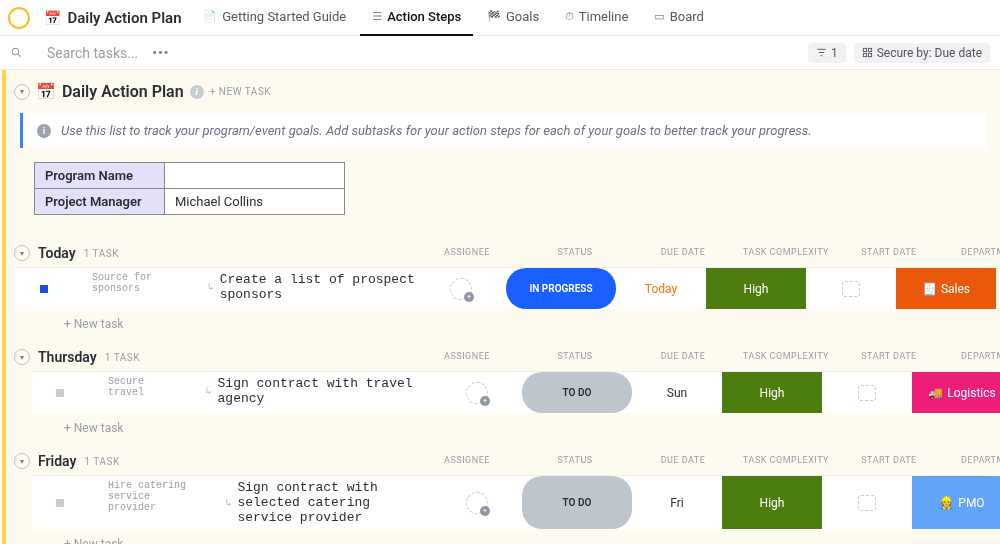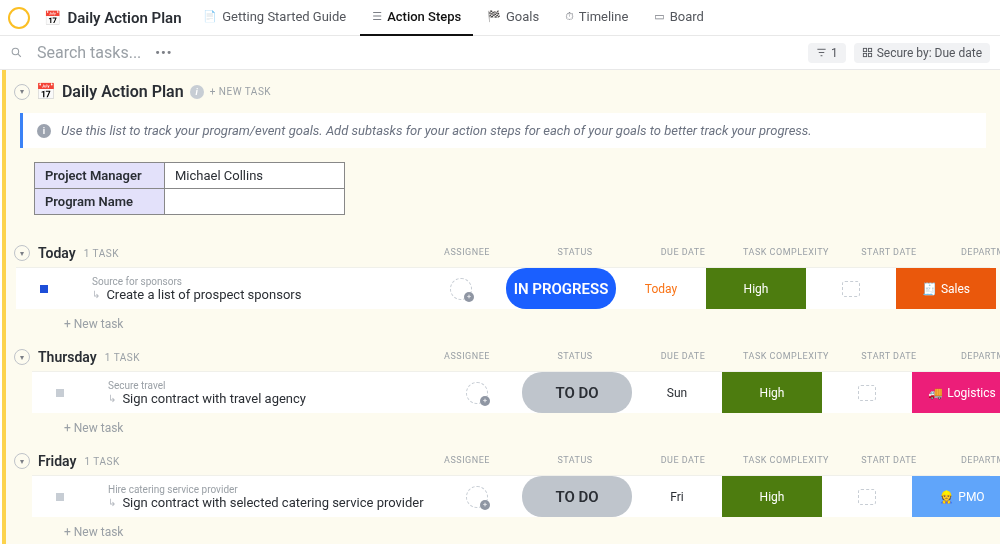--- a/index.html
+++ b/index.html
@@ -7,21 +7,21 @@
   .topbar { display: flex; align-items: center; border-bottom: 1px solid #e8e8e8; height: 36px; padding: 0 8px; gap: 2px; }
   .brand { width: 22px; height: 22px; border: 2px solid #fbbf24; border-radius: 50%; margin-right: 4px; }
   .title-tab { display: flex; align-items: center; gap: 6px; font-weight: 600; font-size: 15px; padding: 0 8px; }
   .cal-icon { font-size: 14px; }
   .tab { display: flex; align-items: center; gap: 5px; font-size: 13px; color: #54575d; padding: 0 12px; height: 36px; cursor: pointer; border-bottom: 2px solid transparent; }
   .tab.active { color: #101010; border-bottom: 2px solid #101010; font-weight: 500; }
   .tab .ticon { font-size: 11px; color: #7c7f86; }
   .tab.add { color: #7c7f86; }
 
   .toolbar { display: flex; align-items: center; border-bottom: 1px solid #e8e8e8; height: 34px; padding: 0 10px; gap: 8px; }
-  .search { display: flex; align-items: center; gap: 14px; color: #9aa0a6; font-size: 16px; flex: 0 0 auto; }
+  .search { display: flex; align-items: center; gap: 24px; color: #9aa0a6; font-size: 14px; flex: 0 0 auto; }
   .search svg { width: 13px; height: 13px; }
   .dots { color: #7c7f86; margin-left: 6px; cursor: pointer; font-weight: 700; letter-spacing: 1px; }
   .spacer { flex: 1; }
   .chip { display: flex; align-items: center; gap: 4px; background: #f1f2f4; border-radius: 4px; padding: 3px 8px; font-size: 12px; color: #54575d; cursor: pointer; }
 
   .page { background: #fdfbef; padding: 0 0 20px 0; border-left: 4px solid #fcd34d; margin-left: 2px; }
   .section-head { display: flex; align-items: center; gap: 6px; padding: 12px 10px 8px 8px; }
   .caret { width: 16px; height: 16px; border: 1px solid #bfc3c9; border-radius: 50%; display: flex; align-items: center; justify-content: center; font-size: 8px; color: #7c7f86; cursor: pointer; }
   .sec-title { font-weight: 600; font-size: 16px; display: flex; align-items: center; gap: 6px; }
   .info-dot { width: 14px; height: 14px; border-radius: 50%; background: #c7cdd4; color: #fff; font-size: 9px; display: flex; align-items: center; justify-content: center; font-style: italic; font-weight: 700; }
@@ -36,31 +36,31 @@
   .meta-table td.v { min-width: 180px; }
 
   .group { margin: 0 0 18px 0; }
   .group-head { display: flex; align-items: center; gap: 8px; padding: 0 8px 6px 8px; }
   .group-name { font-weight: 600; font-size: 14px; }
   .task-count { font-size: 10px; color: #9aa0a6; letter-spacing: 0.5px; }
   .colhead { font-size: 9px; color: #9aa0a6; letter-spacing: 0.5px; text-align: center; text-transform: uppercase; padding-bottom: 4px; }
 
   .row { background: #fff; display: grid; grid-template-columns: 400px 90px 110px 90px 100px 90px 100px; align-items: stretch; min-height: 42px; border-top: 1px solid #f0f0ea; }
   .cell { display: flex; align-items: center; justify-content: center; font-size: 12px; }
-  .namecell { flex-direction: column; align-items: flex-start; justify-content: center; padding: 4px 0 4px 46px; position: relative; }
+  .namecell { align-items: flex-start; justify-content: space-between; padding: 4px 0 4px 46px; position: relative; font-family: Liberation Mono, monospace; }
   .statusdot { position: absolute; left: 24px; top: 50%; transform: translateY(-50%); width: 8px; height: 8px; }
   .statusdot.blue { background: #1d4ed8; }
   .statusdot.grey { background: #c7cdd4; }
   .parent { font-size: 10px; color: #9aa0a6; padding-left: 30px; }
   .taskname { font-size: 13px; color: #2a2e34; display: flex; align-items: center; gap: 6px; padding-left: 30px; }
   .sub-icon { font-size: 10px; color: #b7bbc2; }
   .assignee { position: relative; }
   .avatar { width: 22px; height: 22px; border: 1px dashed #c7cdd4; border-radius: 50%; position: relative; }
   .avatar::after { content: "+"; position: absolute; right: -3px; bottom: -3px; width: 10px; height: 10px; background: #8f96a3; color: #fff; border-radius: 50%; font-size: 8px; line-height: 10px; text-align: center; }
-  .status-pill { color: #fff; font-size: 15px; font-weight: 600; width: 100%; height: 100%; display: flex; align-items: center; justify-content: center; border-radius: 20px; }
+  .status-pill { color: #fff; font-size: 10px; font-weight: 600; width: 100%; height: 100%; display: flex; align-items: center; justify-content: center; border-radius: 20px; }
   .sp-progress { background: #1a5fff; }
   .sp-todo { background: #bfc5cc; color: #2a2e34; }
   .due { font-size: 12px; }
   .due.today { color: #f97316; }
   .complexity { background: #4d7c0f; color: #fff; font-size: 12px; width: 100%; height: 100%; display: flex; align-items: center; justify-content: center; }
   .calpick { width: 18px; height: 16px; border: 1px dashed #c7cdd4; border-radius: 3px; }
   .dept { color: #fff; font-size: 12px; width: 100%; height: 100%; display: flex; align-items: center; justify-content: center; gap: 4px; }
   .dept.sales { background: #ea580c; }
   .dept.logistics { background: #ec1e79; }
   .dept.pmo { background: #60a5fa; }
@@ -138,26 +138,26 @@
   </div>
 
   <div class="note">
     <div class="info-dot">i</div>
     <span>Use this list to track your program/event goals. Add subtasks for your action steps for each of your goals to better track your progress.</span>
   </div>
 
   <table class="meta-table">
     <tbody>
         <tr>
+      <td class="k">Program Name</td>
+      <td class="v"></td>
+    </tr>
+    <tr>
       <td class="k">Project Manager</td>
       <td class="v">Michael Collins</td>
-    </tr>
-    <tr>
-      <td class="k">Program Name</td>
-      <td class="v"></td>
     </tr>
   </tbody>
     </table>
 
   <div id="groups">
       <div class="group">
     <div class="group-head" style="display: grid; grid-template-columns: 400px 90px 110px 90px 100px 90px 100px; align-items: end;">
     <div style="display:flex;align-items:center;gap:8px;">
       <div class="caret">▾</div>
       <span class="group-name">Today</span>

